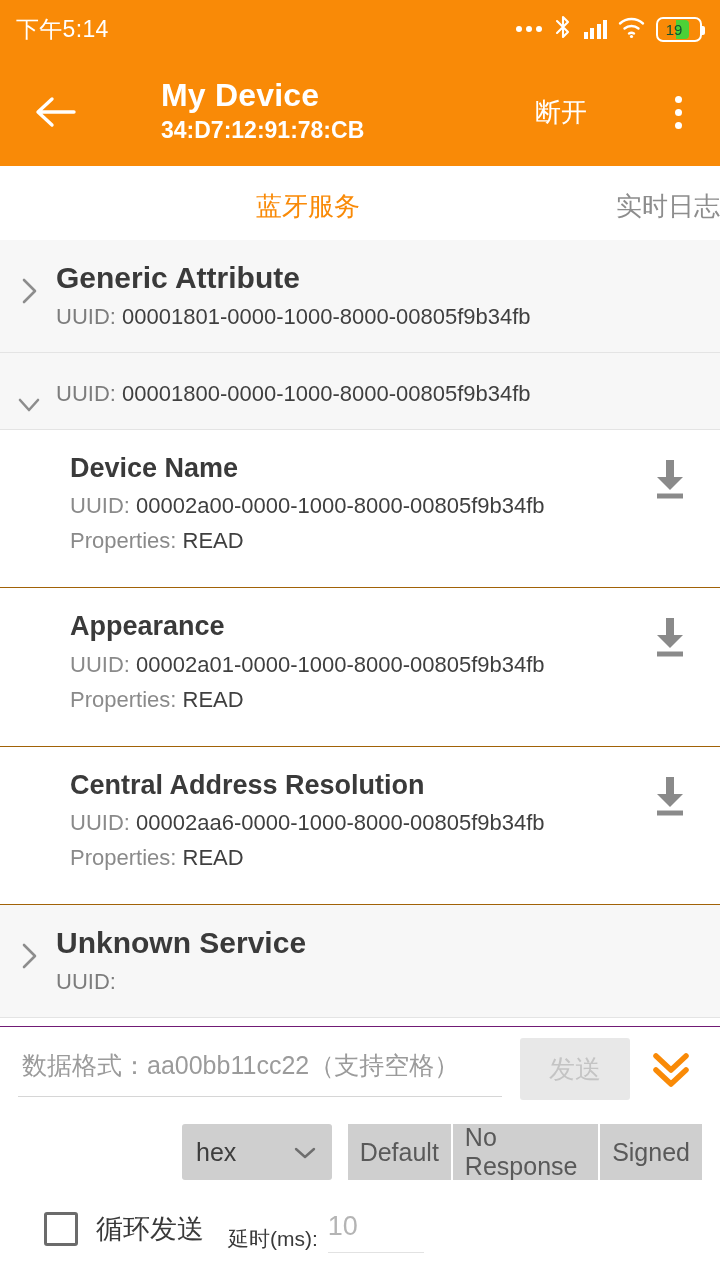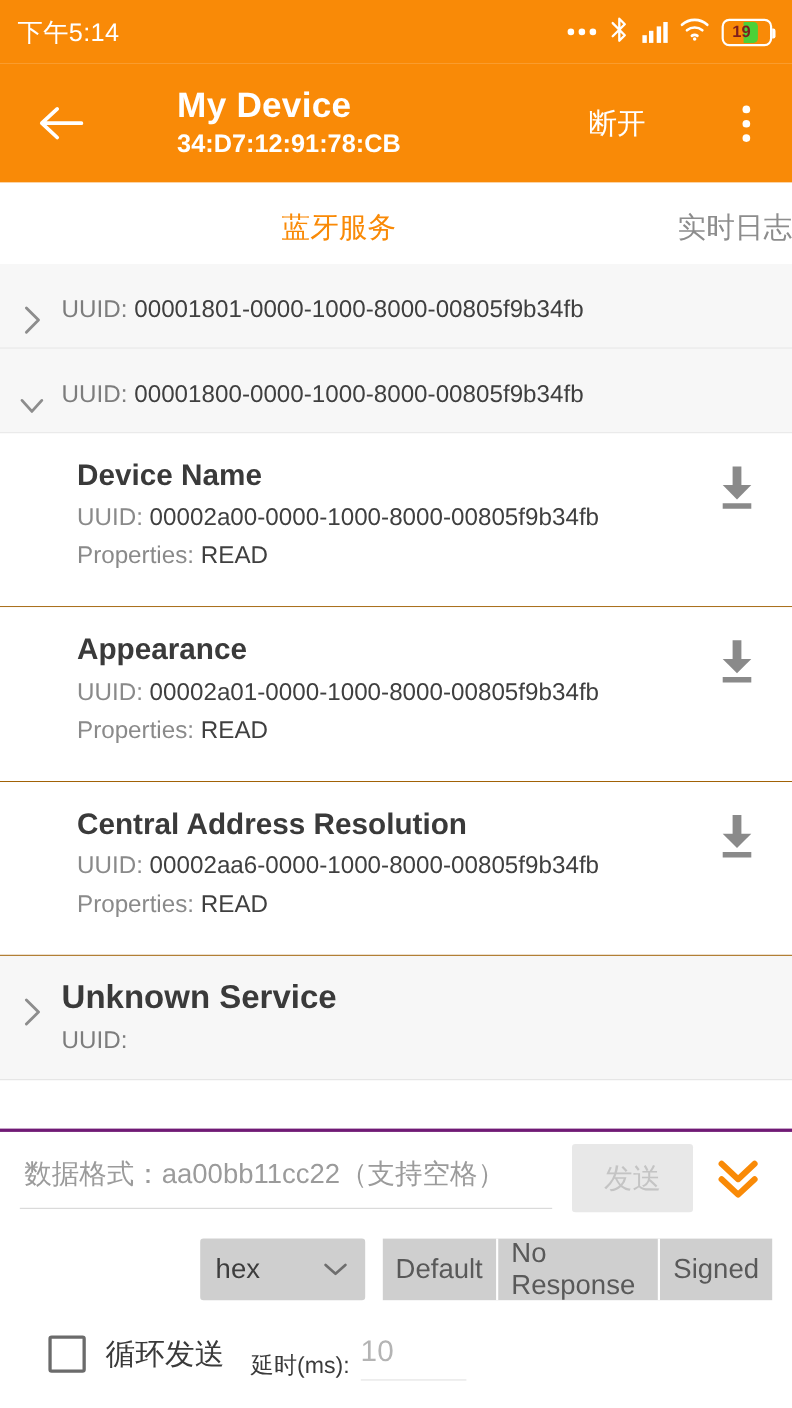--- a/index.html
+++ b/index.html
@@ -26,21 +26,21 @@
   .sig i:nth-child(1){height:7px}.sig i:nth-child(2){height:11px}
   .sig i:nth-child(3){height:15px}.sig i:nth-child(4){height:19px}
   .batt {
     width: 46px; height: 25px; border: 2.5px solid #fff; border-radius: 7px;
     position: relative; display: flex; align-items: center; justify-content: center;
   }
   .batt:after { content:""; position:absolute; right:-5px; top:7px; width:3px; height:9px;
                 background:#fff; border-radius:0 2px 2px 0; }
   .batt .fill { position:absolute; right:1px; top:1px; bottom:1px; width:13px;
                 background:#4CD137; border-radius: 0 4px 4px 0; }
-  .batt span { font-size: 15px; font-weight: bold; color:#7f1d1d; position: relative; z-index:2;
+  .batt span { font-size: 15px; font-weight: normal; color:#14532d; position: relative; z-index:2;
                margin-right: 10px; }
 
   
   .appbar {
     height: 108px; background: #F98A07; color: #fff;
     display: flex; align-items: center; padding: 0 20px 0 28px; gap: 47px;
   }
   .back-arrow { width: 56px; height: 56px; display:flex; align-items:center; justify-content:center; flex:none; }
   .titles { flex: 1; margin-left: 30px; }
   .title-main { font-size: 32px; font-weight: bold; line-height: 1.12; letter-spacing: .2px; }
@@ -73,21 +73,21 @@
             border-bottom: 1px solid #a16207; }
   .charac .c-name { font-size: 27px; font-weight: bold; color:#3a3a3a; padding-left: 70px; line-height:1.2; }
   .charac .c-line { font-size: 22px; color:#8a8a8a; padding-left: 70px; margin-top: 9px; }
   .charac .c-line b { color:#3f3f3f; font-weight: normal; }
   .charac .read-btn { position:absolute; right: 24px; top: 22px; width: 52px; height: 52px;
                       display:flex; align-items:center; justify-content:center; }
 
   
   .bottom {
     position:absolute; left:0; right:0; bottom:0; height: 254px; background:#fff;
-    border-top:3px solid #701a75; padding: 0 18px;
+    border-top:1px solid #701a75; padding: 0 18px;
   }
   .row1 { display:flex; align-items:center; height: 78px; padding-top: 6px; }
   .data-input {
     flex:1; border:none; border-bottom: 1px solid #d6d6d6; height: 56px;
     font-size: 25px; color:#9b9b9b; background:transparent; outline:none;
     font-family: "Liberation Sans", sans-serif; padding: 0 4px 6px 4px;
   }
   .data-input::placeholder { color:#9b9b9b; }
   .send-btn {
     width: 110px; height: 62px; background:#e8e8e8; border:none; border-radius:3px;
@@ -186,20 +186,21 @@
   </div>
 
   <div class="list">
 
     <div class="service">
       <span class="chev">
         <svg width="26" height="34" viewBox="0 0 26 34">
           <path d="M8 6 L19 17 L8 28" fill="none" stroke="#8d8d8d" stroke-width="2.6" stroke-linecap="round" stroke-linejoin="round"></path>
         </svg>
       </span>
+      <div class="sv-name">Generic Attribute</div>
       <div class="sv-uuid">
         <span>UUID:</span>
         <b>00001801-0000-1000-8000-00805f9b34fb</b>
       </div>
     </div>
 
     <div class="service">
       <span class="chev">
         <svg width="26" height="34" viewBox="0 0 26 34">
           <path d="M4 13 L13 23 L22 13" fill="none" stroke="#8d8d8d" stroke-width="2.6" stroke-linecap="round" stroke-linejoin="round"></path>

